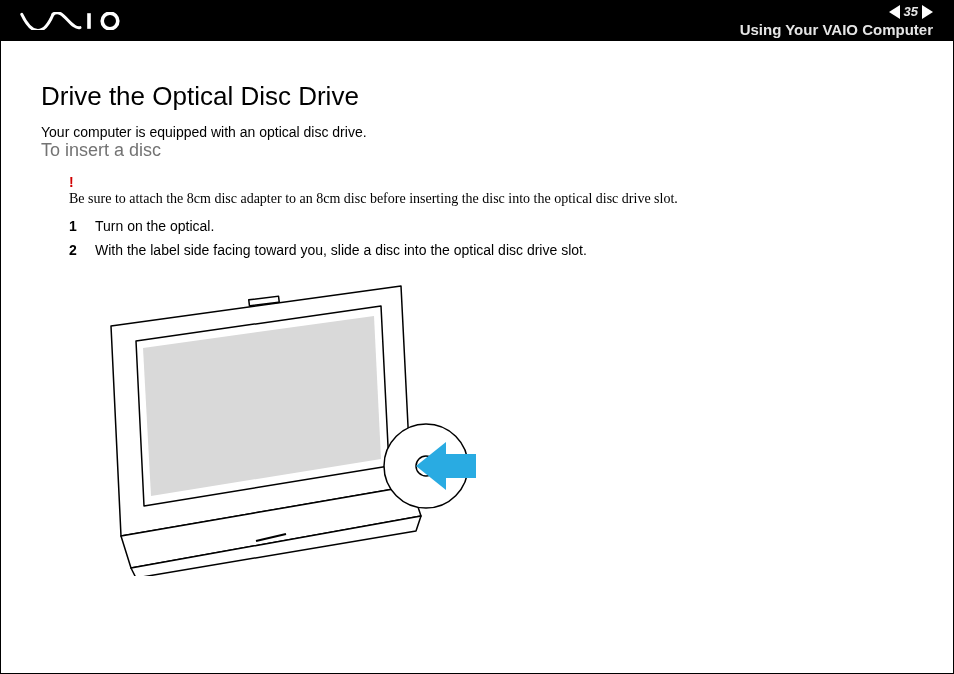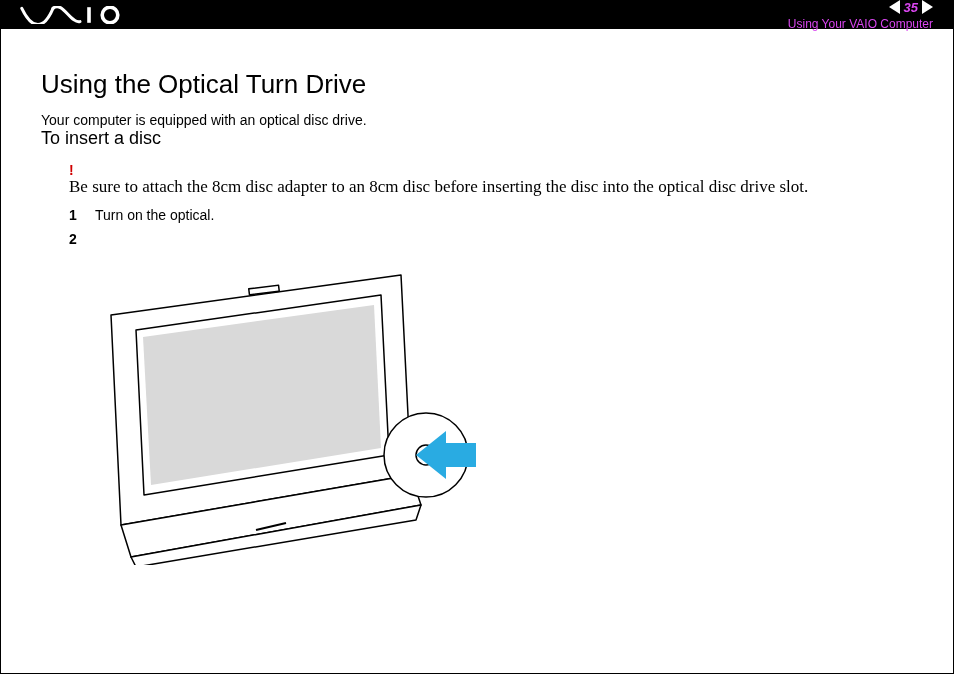--- a/index.html
+++ b/index.html
@@ -1,36 +1,36 @@
 <!DOCTYPE html>
 <html><head>
 <meta charset="utf-8">
 <style>
   * { box-sizing: border-box; margin: 0; padding: 0; }
   html, body { width: 954px; height: 674px; font-family: Arial, Helvetica, sans-serif; background: #fff; color: #000; }
   .page { width: 954px; height: 674px; border: 1px solid #000; position: relative; }
 
   
-  .header { background: #000; color: #d946ef; height: 28px; display: flex; align-items: center; justify-content: space-between; padding: 0 20px 0 18px; }
+  .header { background: #000; color: #e5e5e5; height: 40px; display: flex; align-items: center; justify-content: space-between; padding: 0 20px 0 18px; }
   .logo { display: flex; align-items: center; }
   .logo svg { height: 18px; }
   .header-right { display: flex; flex-direction: column; align-items: flex-end; gap: 2px; }
   .pager { display: flex; align-items: center; gap: 4px; }
   .pager .num { font-weight: bold; font-style: italic; font-size: 13px; }
-  .section-name { font-weight: normal; font-size: 12px; }
+  .section-name { font-weight: bold; font-size: 15px; }
 
   
   .content { padding: 40px 40px 0 40px; }
   h1 { font-weight: 400; font-size: 26px; margin-bottom: 12px; }
   .intro { font-size: 14px; }
-  h2 { font-weight: 400; color: #000000; font-size: 18px; margin-bottom: 14px; }
+  h2 { font-weight: 400; color: #737373; font-size: 18px; margin-bottom: 14px; }
 
   .warn-block { padding-left: 28px; margin-bottom: 10px; }
   .warn-mark { color: #d00000; font-weight: bold; font-size: 14px; display: block; line-height: 1; }
-  .warn-text { font-family: "Times New Roman", Times, serif; font-size: 17px; line-height: 1.2; }
+  .warn-text { font-family: "Times New Roman", Times, serif; font-size: 14px; line-height: 1.2; }
 
   ol.steps { list-style: none; padding-left: 28px; }
   ol.steps li { display: flex; gap: 14px; font-size: 14px; margin-bottom: 8px; }
   ol.steps li .num { font-weight: bold; min-width: 12px; }
 
   .illustration { margin: 18px 0 0 40px; }
 
   
   .tri { display: inline-block; width: 0; height: 0; border-top: 7px solid transparent; border-bottom: 7px solid transparent; }
   .tri-left { border-right: 11px solid #fff; }
@@ -60,36 +60,37 @@
       <div class="pager">
         <span class="tri tri-left"></span>
         <span class="num">35</span>
         <span class="tri tri-right"></span>
       </div>
       <div class="section-name">Using Your VAIO Computer</div>
     </div>
   </div>
 
   <div class="content">
-    <h1>Using the Optical Turn Drive</h1>
+    <h1>Drive the Optical Disc Drive</h1>
     <p class="intro">Your computer is equipped with an optical disc drive.</p>
     <h2>To insert a disc</h2>
 
     <div class="warn-block">
       <span class="warn-mark">!</span>
       <span class="warn-text">Be sure to attach the 8cm disc adapter to an 8cm disc before inserting the disc into the optical disc drive slot.</span>
     </div>
 
     <ol class="steps">
       <li>
         <span class="num">1</span>
         <span>Turn on the optical.</span>
       </li>
       <li>
         <span class="num">2</span>
+        <span>With the label side facing toward you, slide a disc into the optical disc drive slot.</span>
       </li>
     </ol>
 
     <div class="illustration" aria-label="VAIO all-in-one computer with disc being inserted into side slot">
       <svg width="430" height="300" viewBox="0 0 430 300">
 
         <g fill="#fff" stroke="#000" stroke-width="1.5" stroke-linejoin="round">
 
           <polygon points="30,50 320,10 330,210 40,260"></polygon>
 

